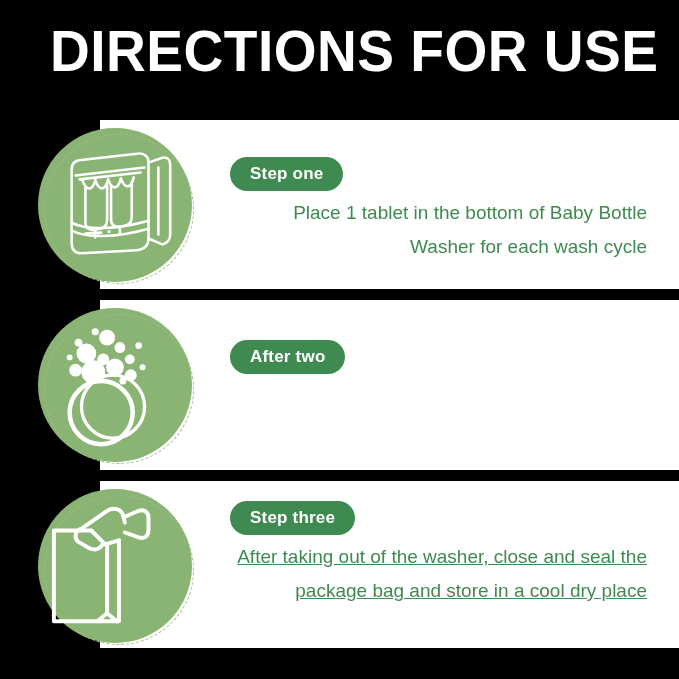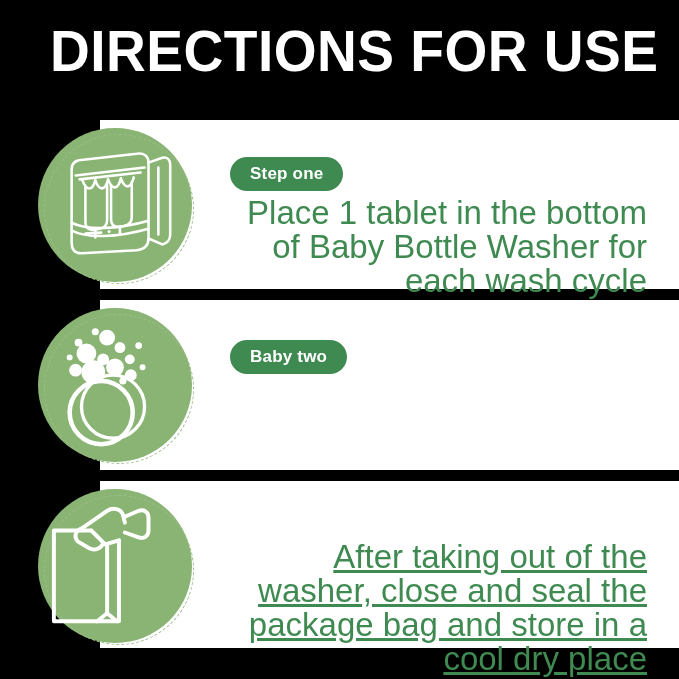--- a/index.html
+++ b/index.html
@@ -103,21 +103,21 @@
   }
   #card-1 .pill { top: 37px; text-align: center; }
   #card-2 .pill { top: 40px; }
   #card-3 .pill { top: 20px; }
 
   .body-text {
     position: absolute;
     left: 0;
     right: 0;
     color: #3f8a51;
-    font-size: 33px;
+    font-size: 19px;
     line-height: 34px;
     text-align: right;
     font-weight: normal;
   }
   #card-1 .body-text { top: 76px; }
   #card-2 .body-text { top: 79px; }
   #card-3 .body-text { top: 59px; text-decoration: underline; }
 </style>
 </head>
 <body>
@@ -163,21 +163,21 @@
         <path d="M26 96 C42 104 72 103 104 94"></path>
 
         <path d="M40 99 L56 98"></path>
         <circle cx="64" cy="97" r="1.6" fill="#ffffff" stroke="none"></circle>
       </svg>
     </div>
   </div>
 
   <div class="card" id="card-2">
     <div class="text-col">
-      <div class="pill">Baby two</div>
+      <div class="pill">After two</div>
     </div>
   </div>
 
   <div class="circle-wrap" id="circle-2">
     <div class="circle-fill"></div>
     <div class="circle-dash"></div>
     <div class="circle-icon">
       <svg viewBox="0 0 140 140" fill="none">
         <g fill="#ffffff">
           <circle cx="62" cy="22" r="8"></circle>
@@ -198,20 +198,21 @@
         </g>
 
         <circle cx="68" cy="92" r="32" stroke="#ffffff" stroke-width="3.4" fill="none"></circle>
         <circle cx="56" cy="98" r="32" stroke="#ffffff" stroke-width="4.6" fill="none"></circle>
       </svg>
     </div>
   </div>
 
   <div class="card" id="card-3">
     <div class="text-col">
+      <div class="pill">Step three</div>
       <div class="body-text">After taking out of the washer, close and seal the package bag and store in a cool dry place</div>
     </div>
   </div>
 
   <div class="circle-wrap" id="circle-3">
     <div class="circle-fill"></div>
     <div class="circle-dash"></div>
     <div class="circle-icon">
       <svg viewBox="0 0 140 140" fill="none" stroke="#ffffff" stroke-width="4" stroke-linecap="round" stroke-linejoin="round">
 

